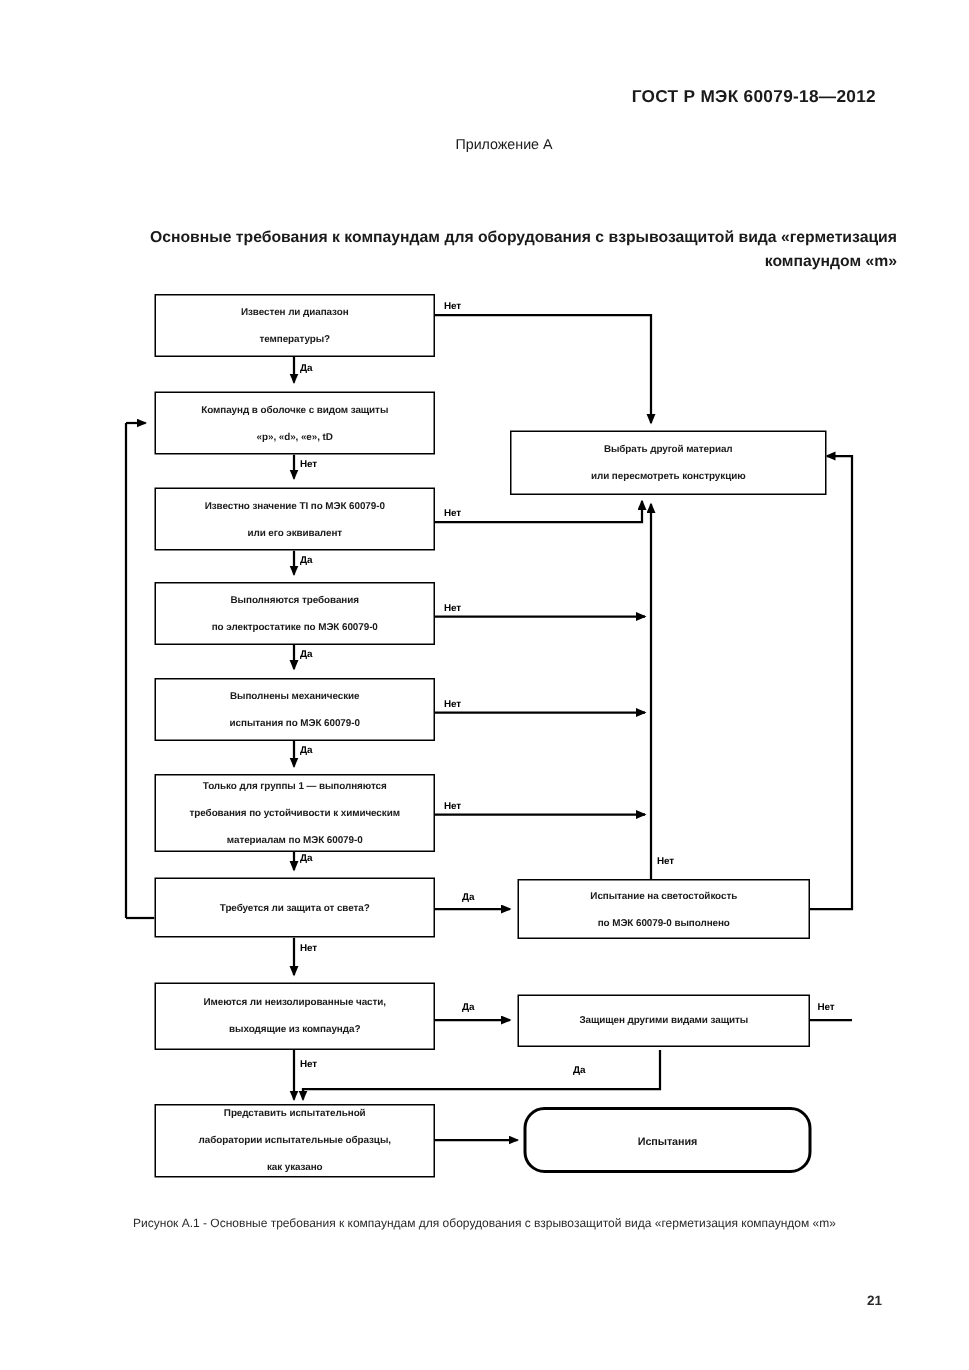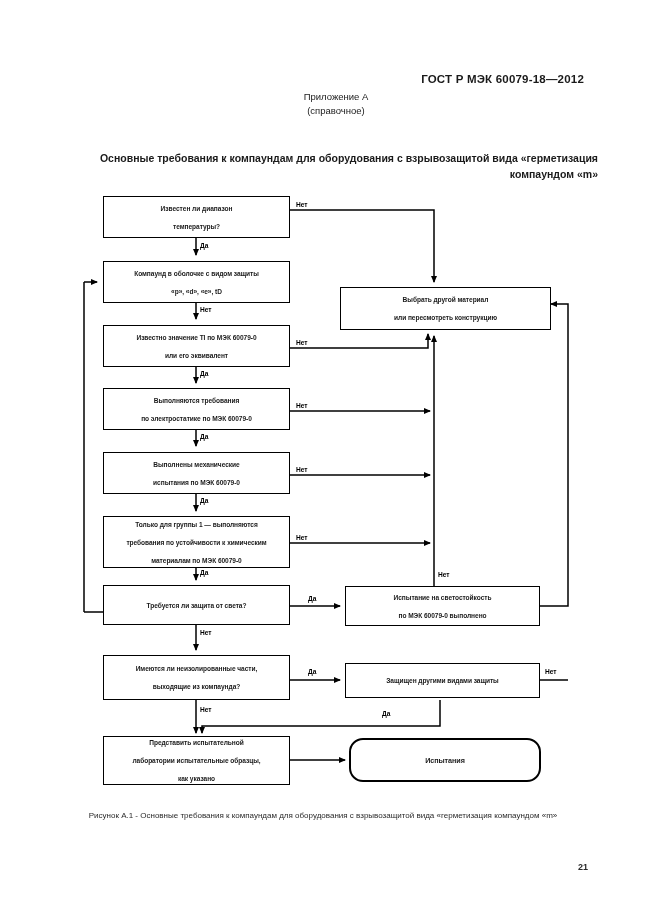--- a/index.html
+++ b/index.html
@@ -4,21 +4,21 @@
 <style>
   html,body{margin:0;padding:0;}
   body{
     width:646px;height:913px;background:#ffffff;
     font-family:"Liberation Sans", sans-serif;
     color:#1a1a1a;position:relative;overflow:hidden;
   }
   .page{position:absolute;inset:0;}
 
   .hdr-std{
-    position:absolute;right:62px;top:73px;
+    position:absolute;right:62px;top:59px;
     font-size:11.5px;font-weight:bold;letter-spacing:.2px;white-space:nowrap;
   }
   .annex{
     position:absolute;left:0;right:0;top:90px;text-align:center;
     font-size:9.5px;line-height:14px;margin-left:26px;
   }
   .annex div{display:block;}
   .maintitle{
     position:absolute;left:48px;right:48px;top:150px;text-align:right;
     font-size:10.5px;font-weight:bold;line-height:16px;
@@ -53,21 +53,20 @@
 </style>
 </head>
 <body>
 
 <div class="page">
 
   <div class="hdr-std">ГОСТ Р МЭК 60079-18—2012</div>
 
   <div class="annex">
     <div>Приложение А</div>
-    <div>(справочное)</div>
   </div>
 
   <div class="maintitle">
     <span>Основные требования к компаундам для оборудования с взрывозащитой вида «герметизация</span>
     <span>компаундом «m»</span>
   </div>
 
   <div class="flow">
 
     <svg width="646" height="913">

